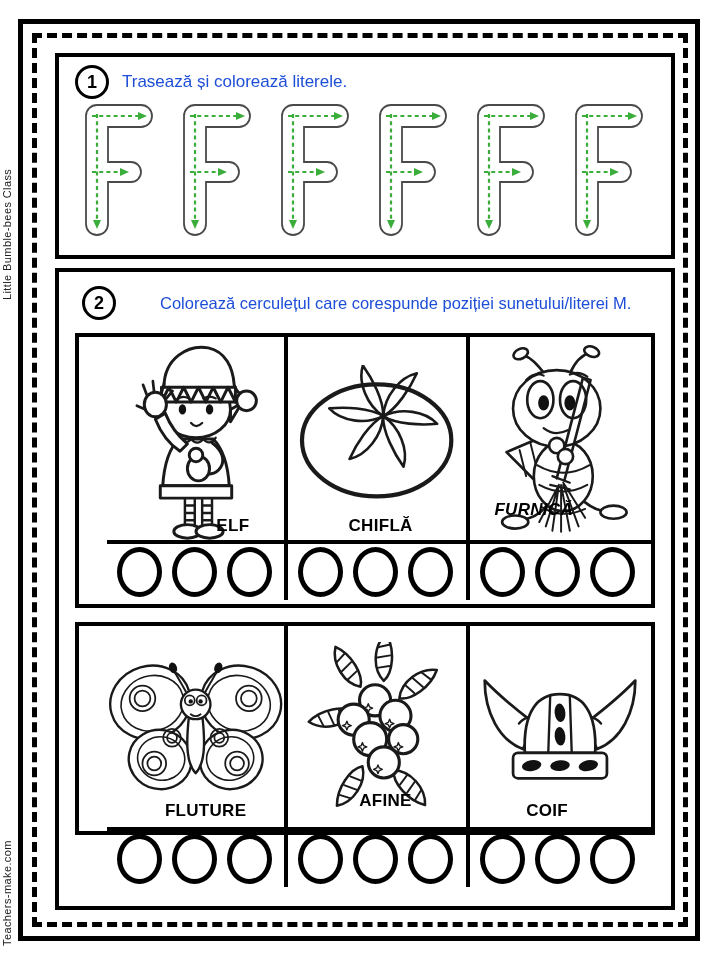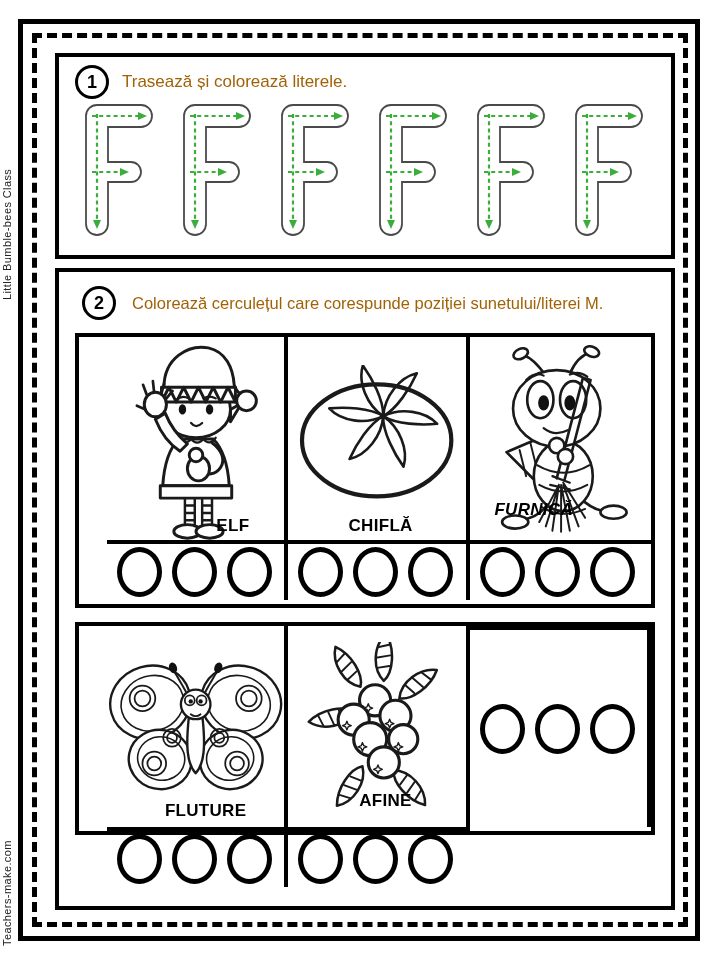--- a/index.html
+++ b/index.html
@@ -24,23 +24,23 @@
   .sec2 { left:55px; top:268px; width:620px; height:642px; }
 
   .instr { display:flex; align-items:center; }
   .sec1 .instr { margin:8px 0 0 16px; }
   .sec2 .instr { margin:14px 0 0 23px; }
   .num-badge {
     width:34px; height:34px; border:3px solid #000; border-radius:50%;
     display:flex; align-items:center; justify-content:center;
     font-weight:bold; font-size:18px; box-sizing:border-box; flex:0 0 auto;
   }
-  .instr-text { font-size:17px; color:#a16207; }
+  .instr-text { font-size:17px; color:#1d4ed8; }
   .sec1 .instr-text { margin-left:13px; }
-  .sec2 .instr-text { margin-left:16px; font-size:16.5px; }
+  .sec2 .instr-text { margin-left:44px; font-size:16.5px; }
 
   .letters-row { position:absolute; left:21px; top:45px; width:568px;
     display:flex; justify-content:space-between; }
   .fletter svg, .fletter { display:block; }
   .fshape { fill:#fff; stroke:var(--outline-gray,#4a4a4a); stroke-width:1.8; }
   .farrows line { stroke:var(--arrow-green,#3bad3b); stroke-width:2.2; stroke-dasharray:4 3.2; }
   .farrows polygon { fill:var(--arrow-green,#3bad3b); }
 
   .ptable { position:absolute; left:16px; width:580px; border:4px solid #000;
     background:#fff; box-sizing:border-box; display:grid; grid-template-columns:1fr 1fr 1fr;padding-left:28px; }
@@ -304,20 +304,36 @@
             <path d="M0,-4.5 L1.3,-1.3 L4.5,0 L1.3,1.3 L0,4.5 L-1.3,1.3 L-4.5,0 L-1.3,-1.3 Z" transform="translate(66,68)"></path>
             <path d="M0,-4.5 L1.3,-1.3 L4.5,0 L1.3,1.3 L0,4.5 L-1.3,1.3 L-4.5,0 L-1.3,-1.3 Z" transform="translate(44,86)"></path>
             <path d="M0,-4.5 L1.3,-1.3 L4.5,0 L1.3,1.3 L0,4.5 L-1.3,1.3 L-4.5,0 L-1.3,-1.3 Z" transform="translate(88,84)"></path>
             <path d="M0,-4.5 L1.3,-1.3 L4.5,0 L1.3,1.3 L0,4.5 L-1.3,1.3 L-4.5,0 L-1.3,-1.3 Z" transform="translate(60,108)"></path>
             <path d="M0,-4.5 L1.3,-1.3 L4.5,0 L1.3,1.3 L0,4.5 L-1.3,1.3 L-4.5,0 L-1.3,-1.3 Z" transform="translate(97,108)"></path>
             <path d="M0,-4.5 L1.3,-1.3 L4.5,0 L1.3,1.3 L0,4.5 L-1.3,1.3 L-4.5,0 L-1.3,-1.3 Z" transform="translate(76,131)"></path>
           </g>
         </svg>
         <span class="item-label lbl5">AFINE</span>
       </div>
+      <div class="img-cell last">
+        <svg class="art" width="176" height="139" viewBox="0 0 180 142">
+          <path d="M52,94 C28,85 13,57 13,24 C31,43 51,58 64,68 C60,78 56,87 52,94 Z" fill="#fff" stroke-width="2.8"></path>
+          <path d="M128,94 C152,85 167,57 167,24 C149,43 129,58 116,68 C120,78 124,87 128,94 Z" fill="#fff" stroke-width="2.8"></path>
+          <path d="M48,68 Q56,58 66,64 M132,68 Q124,58 114,64" stroke-width="2.4"></path>
+          <path d="M54,98 C52,54 68,38 90,38 C112,38 128,54 126,98 Z" fill="#fff" stroke-width="2.8"></path>
+          <path d="M80,39 L78,98 M100,39 L102,98" stroke-width="2.4"></path>
+          <ellipse cx="90" cy="57" rx="5.5" ry="9.5" transform="rotate(-6 90 57)" fill="#111" stroke="none"></ellipse>
+          <ellipse cx="90" cy="81" rx="5.5" ry="9.5" transform="rotate(-6 90 81)" fill="#111" stroke="none"></ellipse>
+          <rect x="42" y="98" width="96" height="26" rx="5" fill="#fff" stroke-width="2.8"></rect>
+          <ellipse cx="61" cy="111" rx="10" ry="5.5" transform="rotate(-10 61 111)" fill="#111" stroke="none"></ellipse>
+          <ellipse cx="90" cy="111" rx="10" ry="5.5" transform="rotate(-5 90 111)" fill="#111" stroke="none"></ellipse>
+          <ellipse cx="119" cy="111" rx="10" ry="5.5" transform="rotate(-12 119 111)" fill="#111" stroke="none"></ellipse>
+        </svg>
+        <span class="item-label lbl6">COIF</span>
+      </div>
       <div class="circle-cell">
         <span class="dot"></span>
         <span class="dot"></span>
         <span class="dot"></span>
       </div>
       <div class="circle-cell">
         <span class="dot"></span>
         <span class="dot"></span>
         <span class="dot"></span>
       </div>

